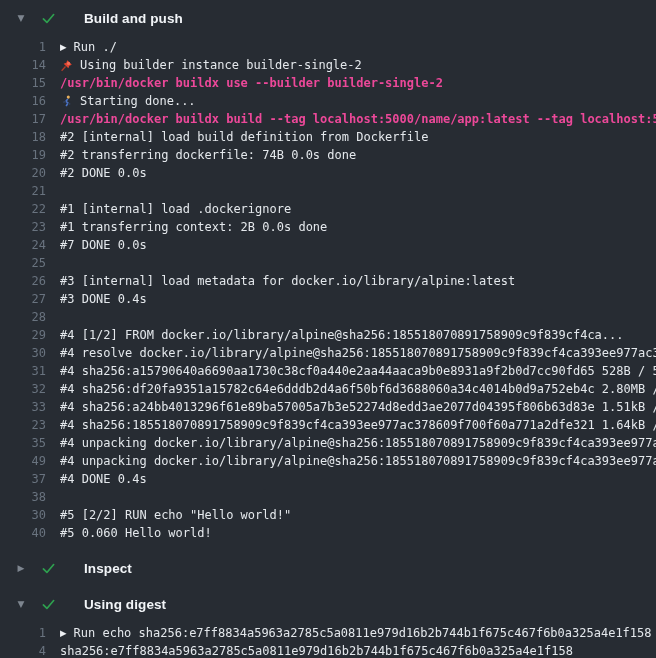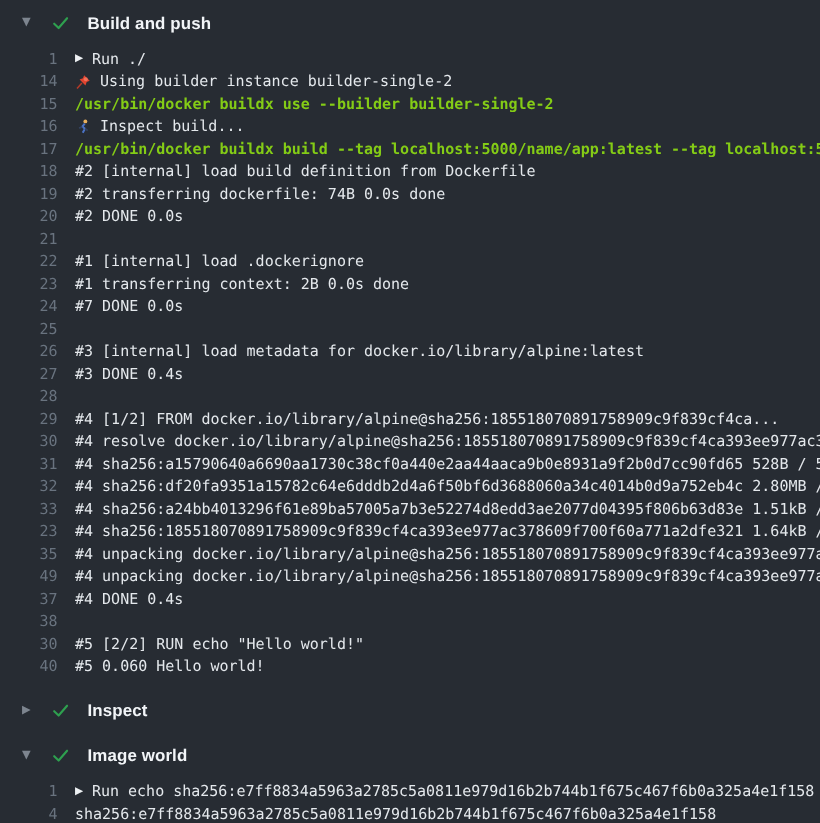--- a/index.html
+++ b/index.html
@@ -18,21 +18,21 @@
     cursor: pointer;
   }
   .caret {
     width: 14px; text-align: center;
     color: #7d858f; font-size: 9px;
     font-family: "DejaVu Sans", sans-serif;
     flex: 0 0 auto;
   }
   .check { margin-left: 13px; flex: 0 0 auto; display: flex; align-items: center; }
   .group-title {
-    margin-left: 14px;
+    margin-left: 28px;
     color: #f2f5f8;
     font-family: "Liberation Sans", "DejaVu Sans", sans-serif;
     font-size: 13.5px; font-weight: bold;
     letter-spacing: 0.1px;
   }
   .group-body { padding: 4px 0 6px 0; }
   .group + .group { margin-top: 4px; }
 
   .line {
     display: flex; align-items: center;
@@ -47,21 +47,21 @@
     text-align: right;
     color: #69737f;
     cursor: pointer;
   }
   .txt {
     margin-left: 14px;
     color: #e4e8ec;
     display: flex; align-items: center;
     overflow: hidden;
   }
-  .line.cmd .txt { color: #84cc16; font-weight: bold; }
+  .line.cmd .txt { color: #ec4899; font-weight: bold; }
   .run-caret {
     font-size: 8.5px; color: #eef1f4; margin-right: 7px;
     font-family: "DejaVu Sans", sans-serif;
   }
   .inline-icon { margin-right: 7px; display: inline-flex; flex: 0 0 auto; }
 </style>
 </head>
 <body>
 
 <div class="log-viewer">
@@ -80,21 +80,21 @@
         <div class="line"><span class="num">14</span><span class="txt"><span class="inline-icon"><svg width="13" height="13" viewBox="0 0 16 16">
                 <path d="M2 14.5 L6.8 9.2" stroke="#b33a28" stroke-width="1.5"></path>
                 <path d="M9 1.5 L14.5 7 L11.5 8.2 L10.3 11.5 L4.5 5.7 L7.8 4.5 Z" fill="#e0442f"></path>
                 <circle cx="10.6" cy="5.4" r="2" fill="#f2705a"></circle>
               </svg></span><span>Using builder instance builder-single-2</span></span></div>
         <div class="line cmd"><span class="num">15</span><span class="txt"><span>/usr/bin/docker buildx use --builder builder-single-2</span></span></div>
         <div class="line"><span class="num">16</span><span class="txt"><span class="inline-icon"><svg width="13" height="13" viewBox="0 0 16 16">
                 <circle cx="10.2" cy="2.6" r="1.9" fill="#e8b05c"></circle>
                 <path d="M9.6 4.8 L7.2 7.8 L9.8 9.8 L7.6 13.8" stroke="#4a72c4" stroke-width="2" fill="none"></path>
                 <path d="M7.2 7.8 L4 9.2 M9.8 9.8 L12.6 11.6" stroke="#33415c" stroke-width="1.7" fill="none"></path>
-              </svg></span><span>Inspect build...</span></span></div>
+              </svg></span><span>Starting done...</span></span></div>
         <div class="line cmd"><span class="num">17</span><span class="txt"><span>/usr/bin/docker buildx build --tag localhost:5000/name/app:latest --tag localhost:50</span></span></div>
         <div class="line"><span class="num">18</span><span class="txt"><span>#2 [internal] load build definition from Dockerfile</span></span></div>
         <div class="line"><span class="num">19</span><span class="txt"><span>#2 transferring dockerfile: 74B 0.0s done</span></span></div>
         <div class="line"><span class="num">20</span><span class="txt"><span>#2 DONE 0.0s</span></span></div>
         <div class="line"><span class="num">21</span><span class="txt"><span></span></span></div>
         <div class="line"><span class="num">22</span><span class="txt"><span>#1 [internal] load .dockerignore</span></span></div>
         <div class="line"><span class="num">23</span><span class="txt"><span>#1 transferring context: 2B 0.0s done</span></span></div>
         <div class="line"><span class="num">24</span><span class="txt"><span>#7 DONE 0.0s</span></span></div>
         <div class="line"><span class="num">25</span><span class="txt"><span></span></span></div>
         <div class="line"><span class="num">26</span><span class="txt"><span>#3 [internal] load metadata for docker.io/library/alpine:latest</span></span></div>
@@ -126,20 +126,20 @@
       </div>
     </div>
     <div class="group">
       <div class="group-header">
         <span class="caret">▼</span>
         <span class="check">
           <svg width="15" height="15" viewBox="0 0 16 16">
             <path d="M2.5 8.5 L6.3 12.2 L13.5 3.8" stroke="#2ea04f" stroke-width="1.8" fill="none" stroke-linecap="round" stroke-linejoin="round"></path>
           </svg>
         </span>
-        <span class="group-title">Image world</span>
+        <span class="group-title">Using digest</span>
       </div>
       <div class="group-body">
         <div class="line"><span class="num">1</span><span class="txt"><span class="run-caret">▶</span><span>Run echo sha256:e7ff8834a5963a2785c5a0811e979d16b2b744b1f675c467f6b0a325a4e1f158</span></span></div>
         <div class="line"><span class="num">4</span><span class="txt"><span>sha256:e7ff8834a5963a2785c5a0811e979d16b2b744b1f675c467f6b0a325a4e1f158</span></span></div>
       </div>
     </div>
   </div>
 
 </body></html>

